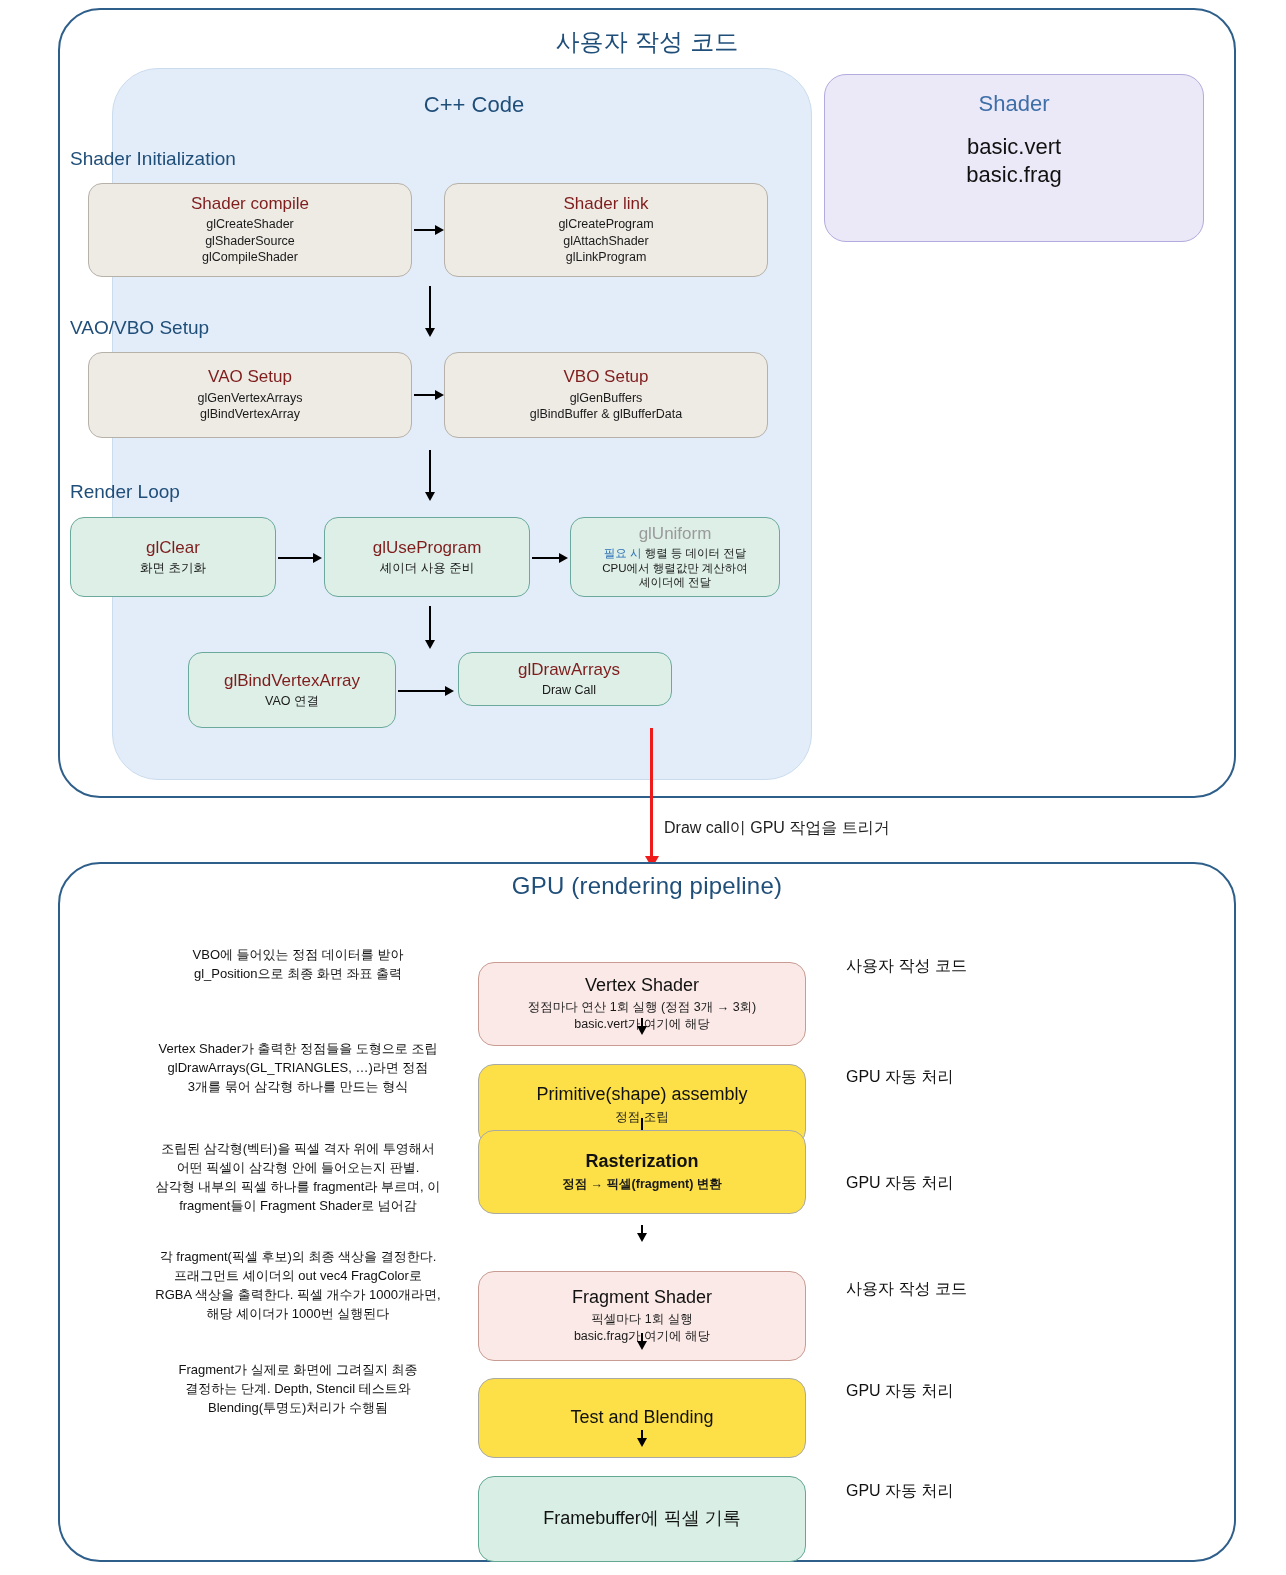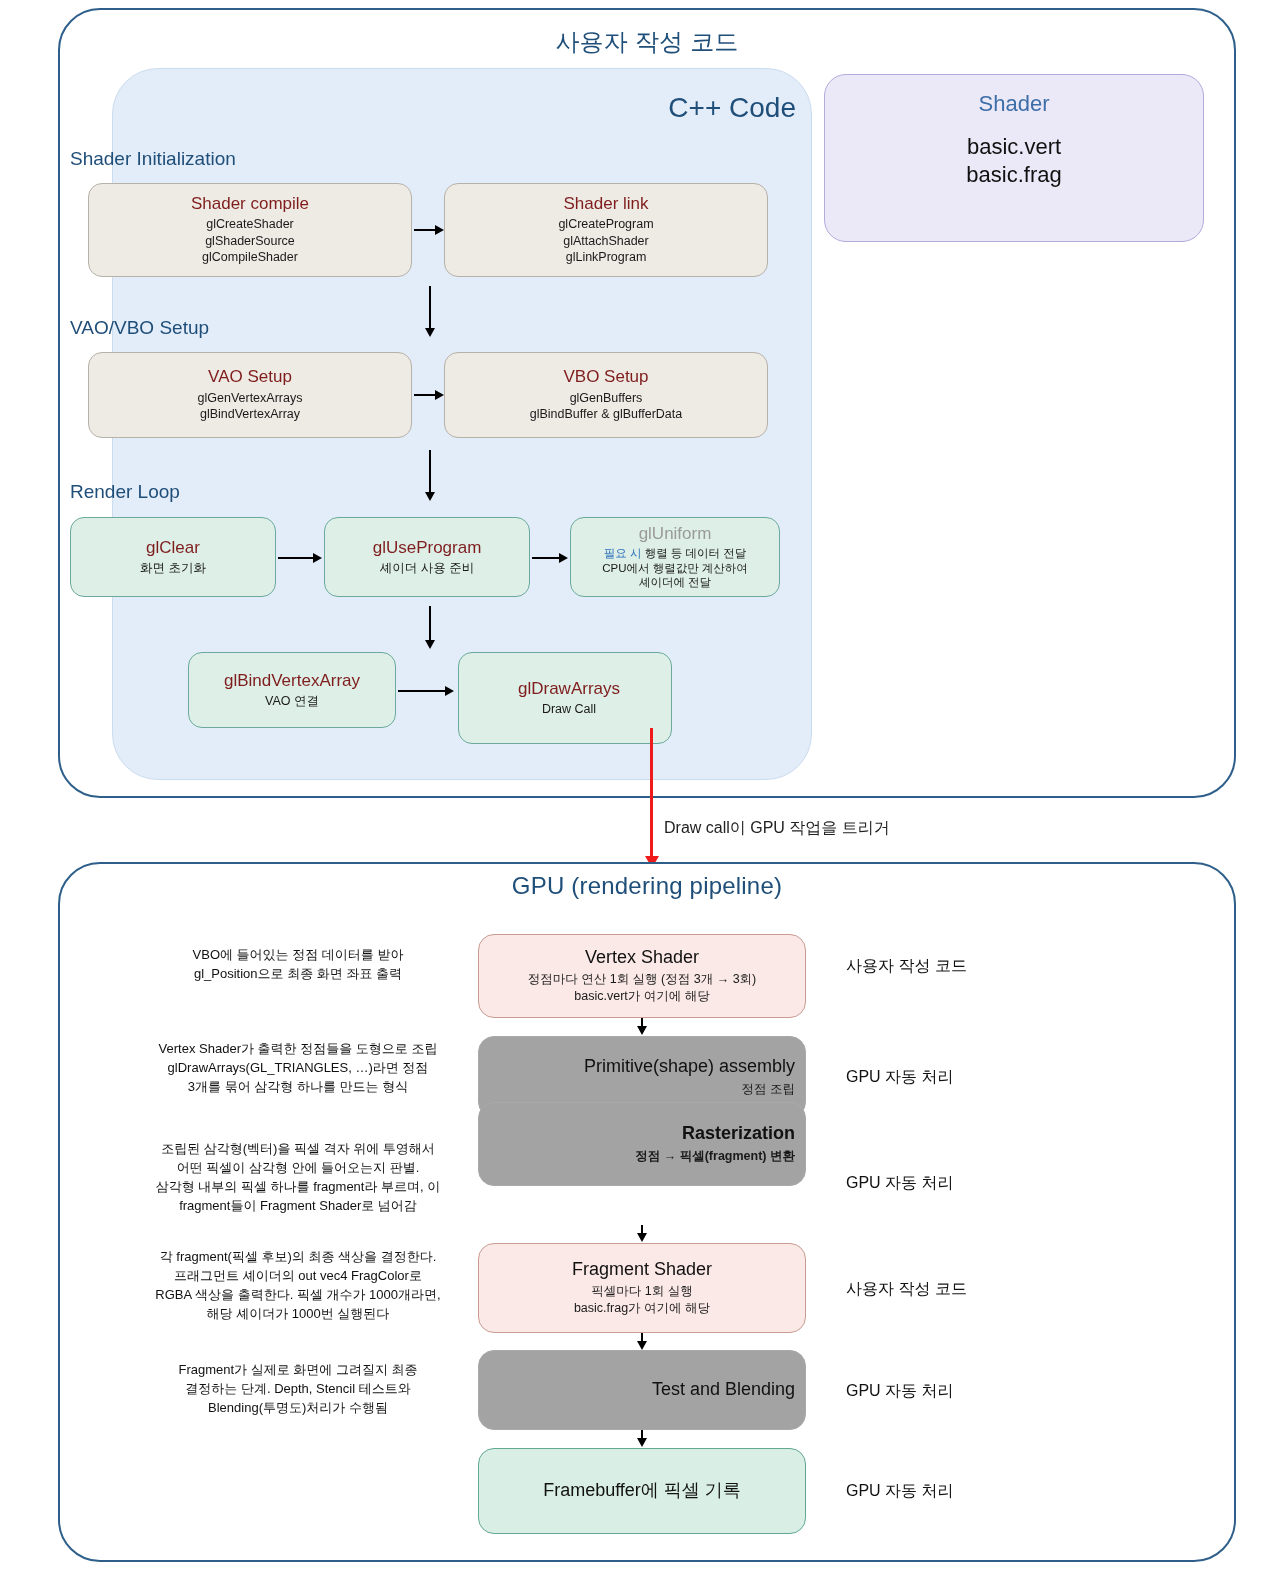--- a/index.html
+++ b/index.html
@@ -36,22 +36,22 @@
   #gpu-title       { left: 58px; top: 872px; width: 1178px; }
 
   
   #cpp-panel {
     left: 112px; top: 68px; width: 700px; height: 712px;
     background: #e3edf9;
     border: 1px solid #cbdcee;
     border-radius: 46px;
   }
   #cpp-title {
-    left: 96px; top: 92px; width: 700px;
-    text-align: right; color: #1f4e79; font-size: 28px;
+    left: 124px; top: 92px; width: 700px;
+    text-align: center; color: #1f4e79; font-size: 22px;
   }
 
   
   #shader-box {
     left: 824px; top: 74px; width: 380px; height: 168px;
     background: #ebe9f7;
     border: 1.5px solid #b3aadd;
     border-radius: 22px;
   }
   #shader-box .s-title {
@@ -90,21 +90,21 @@
 
   #n-shader-compile { left: 88px;  top: 183px; width: 324px; height: 94px; }
   #n-shader-link    { left: 444px; top: 183px; width: 324px; height: 94px; }
   #n-vao-setup      { left: 88px;  top: 352px; width: 324px; height: 86px; }
   #n-vbo-setup      { left: 444px; top: 352px; width: 324px; height: 86px; }
 
   #n-glclear     { left: 70px;  top: 517px; width: 206px; height: 80px; }
   #n-gluse       { left: 324px; top: 517px; width: 206px; height: 80px; }
   #n-gluniform   { left: 570px; top: 517px; width: 210px; height: 80px; }
   #n-glbindva    { left: 188px; top: 652px; width: 208px; height: 76px; }
-  #n-gldraw      { left: 458px; top: 652px; width: 214px; height: 92px; padding-left: 16px; }
+  #n-gldraw      { left: 458px; top: 652px; width: 214px; height: 54px; padding-left: 16px; }
 
   #n-gluniform .t { color: #9a9a9a; }
   #n-gluniform .sub { font-size: 11.5px; line-height: 1.3; }
   .hl-blue { color: #2a6fb8; }
 
   
   .arrow-h, .arrow-v { background: #000; }
   .arrow-h { height: 1.6px; }
   .arrow-v { width: 1.6px; }
   .head-r {
@@ -132,25 +132,26 @@
     left: 664px; top: 818px; font-size: 16px; color: #222; white-space: nowrap;
   }
 
   
   .pipe {
     left: 478px; width: 328px;
     border-radius: 16px;
     display: flex; flex-direction: column;
     align-items: center; justify-content: center; text-align: center;
     padding: 4px 10px;
+    margin-top: 28px;
   }
   .pipe .t { font-size: 18px; color: #111; line-height: 1.2; }
   .pipe .sub { font-size: 12.5px; color: #1a1a1a; line-height: 1.35; margin-top: 3px; }
   .pink  { background: #fae9e6; border: 1.5px solid #c99c93; }
-  .grey  { background: #a3a3a3; border: 1.5px solid #a9a9a6; align-items: flex-end; }
+  .grey  { background: #fde047; border: 1.5px solid #a9a9a6; }
   .mint  { background: #d9efe6; border: 1.5px solid #63a893; }
 
   #p-vertex   { top: 934px;  height: 84px; }
   #p-assembly { top: 1036px; height: 82px; }
   #p-raster   { top: 1102px; height: 84px; font-weight: bold; }
   #p-fragment { top: 1243px; height: 90px; }
   #p-test     { top: 1350px; height: 80px; }
   #p-frame    { top: 1448px; height: 86px; }
 
   

